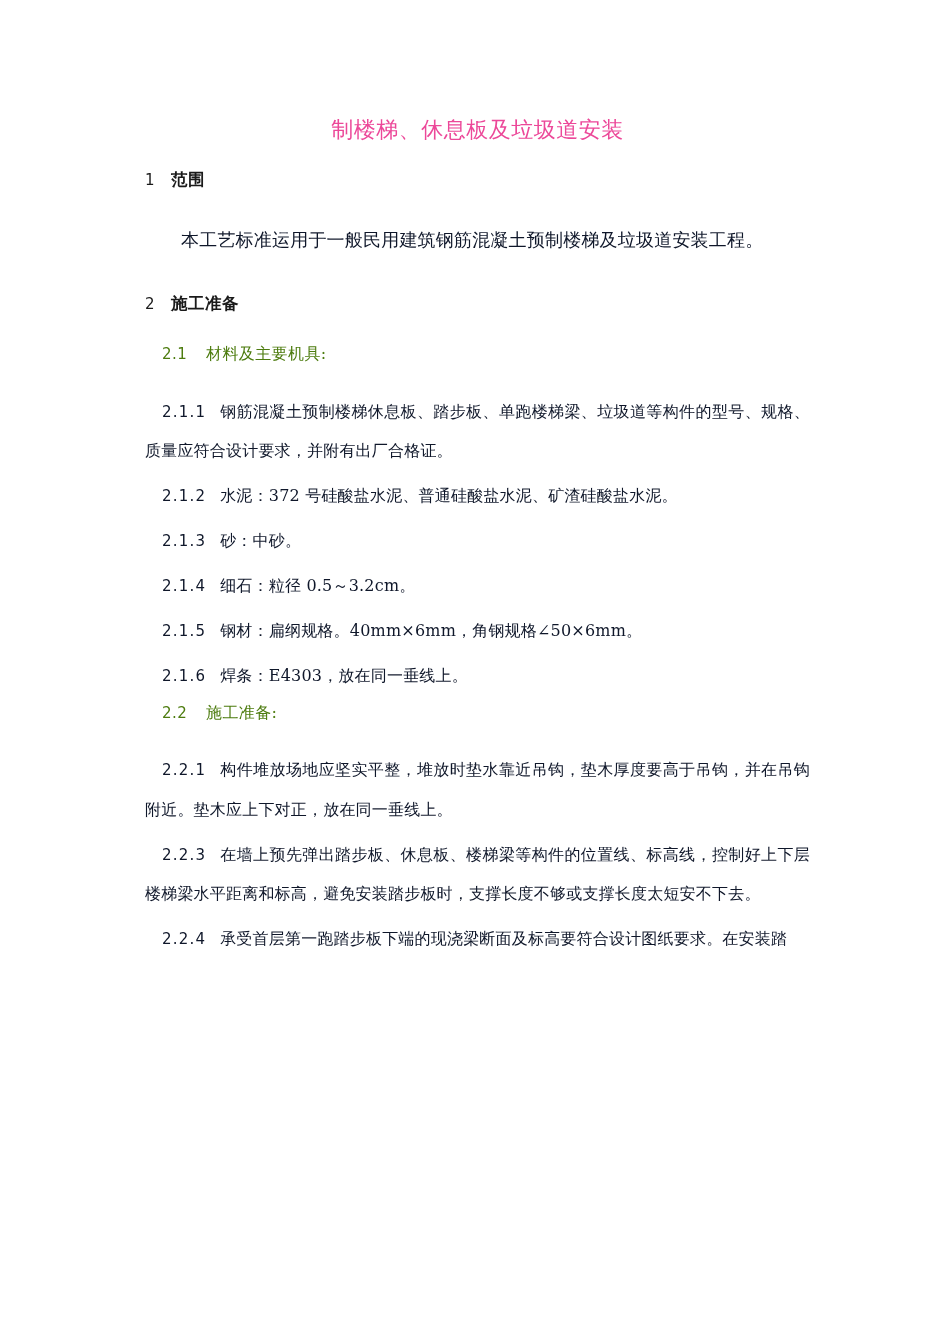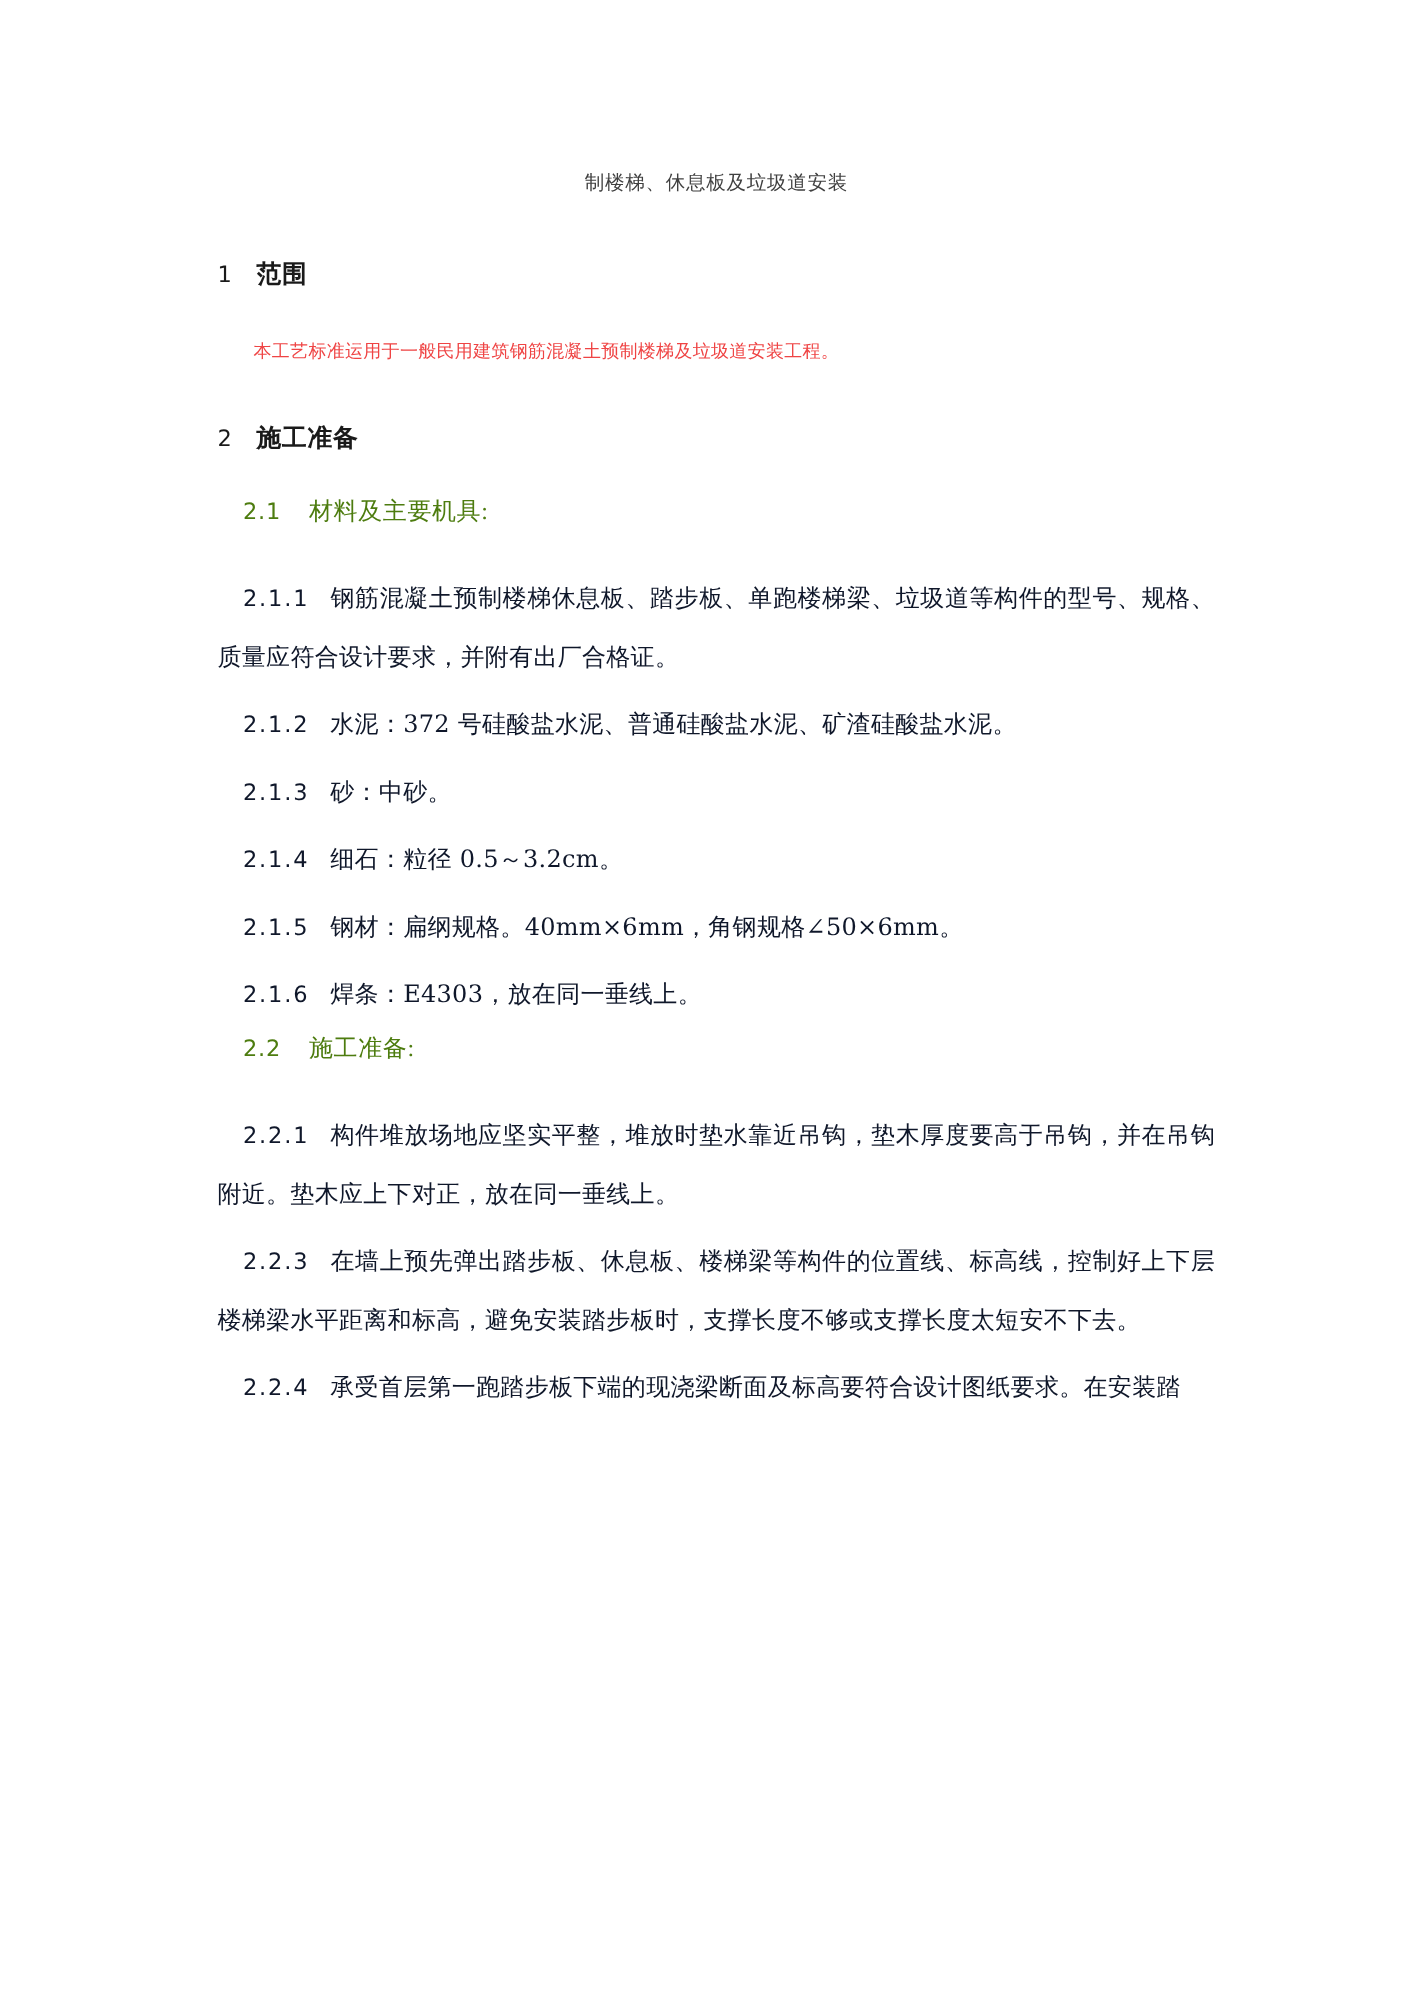--- a/index.html
+++ b/index.html
@@ -22,25 +22,25 @@
   .content {
     position: absolute;
     left: 145px;
     top: 113px;
     width: 665px;
   }
 
   
   .doc-title {
     text-align: center;
-    font-size: 13px;
+    font-size: 22px;
     line-height: 1.5;
     letter-spacing: 0.5px;
-    color: #404040;
-    margin: 0 0 38px 0;
+    color: #ec4899;
+    margin: 0 0 22px 0;
     font-weight: normal;
   }
 
   
   .heading {
     font-size: 16.5px;
     line-height: 1.45;
     font-weight: bold;
     color: #1a1a1a;
     margin: 0 0 26px 0;
@@ -75,28 +75,27 @@
   }
   .subheading .num {
     display: inline-block;
     min-width: 44px;
     font-family: "DejaVu Sans", "Liberation Sans", sans-serif;
     font-size: 15px;
     letter-spacing: 0.5px;
   }
   .subheading .txt {
     letter-spacing: 0.4px;
-    font-family: Liberation Serif, serif;
   }
 
   
   .para {
-    font-size: 12px;
+    font-size: 18px;
     line-height: 2.44;
-    color: #ef4444;
+    color: #0f172a;
     margin: 0 0 6px 0;
     text-align: justify;
     text-justify: inter-ideograph;
     text-indent: 2em;
     letter-spacing: 0.2px;
   }
 
   
   .clause {
     font-size: 16px;

